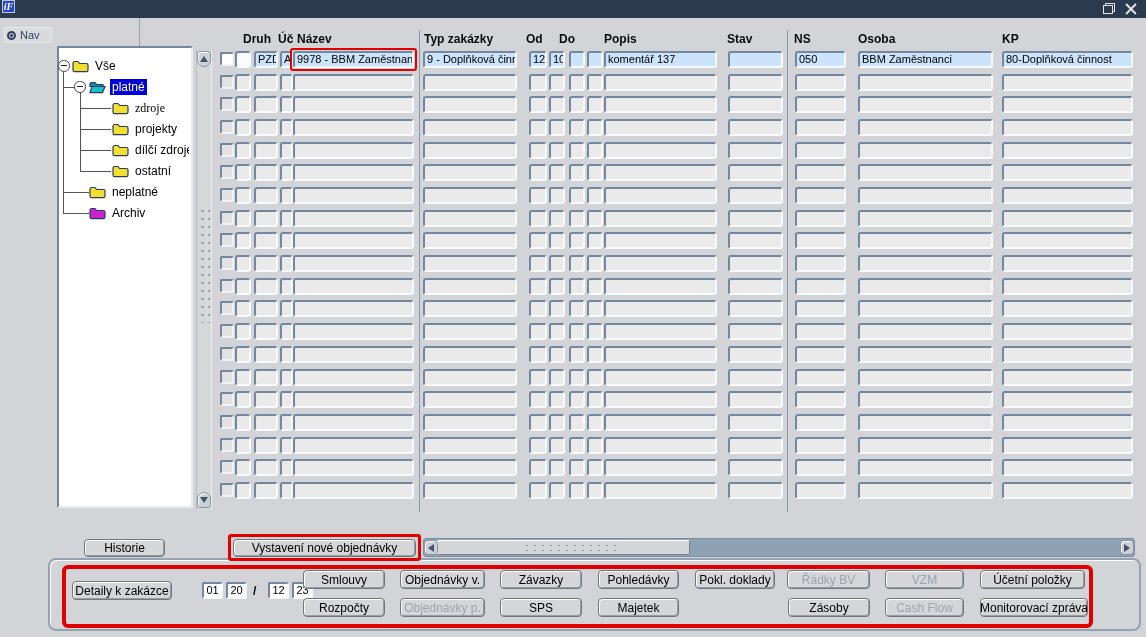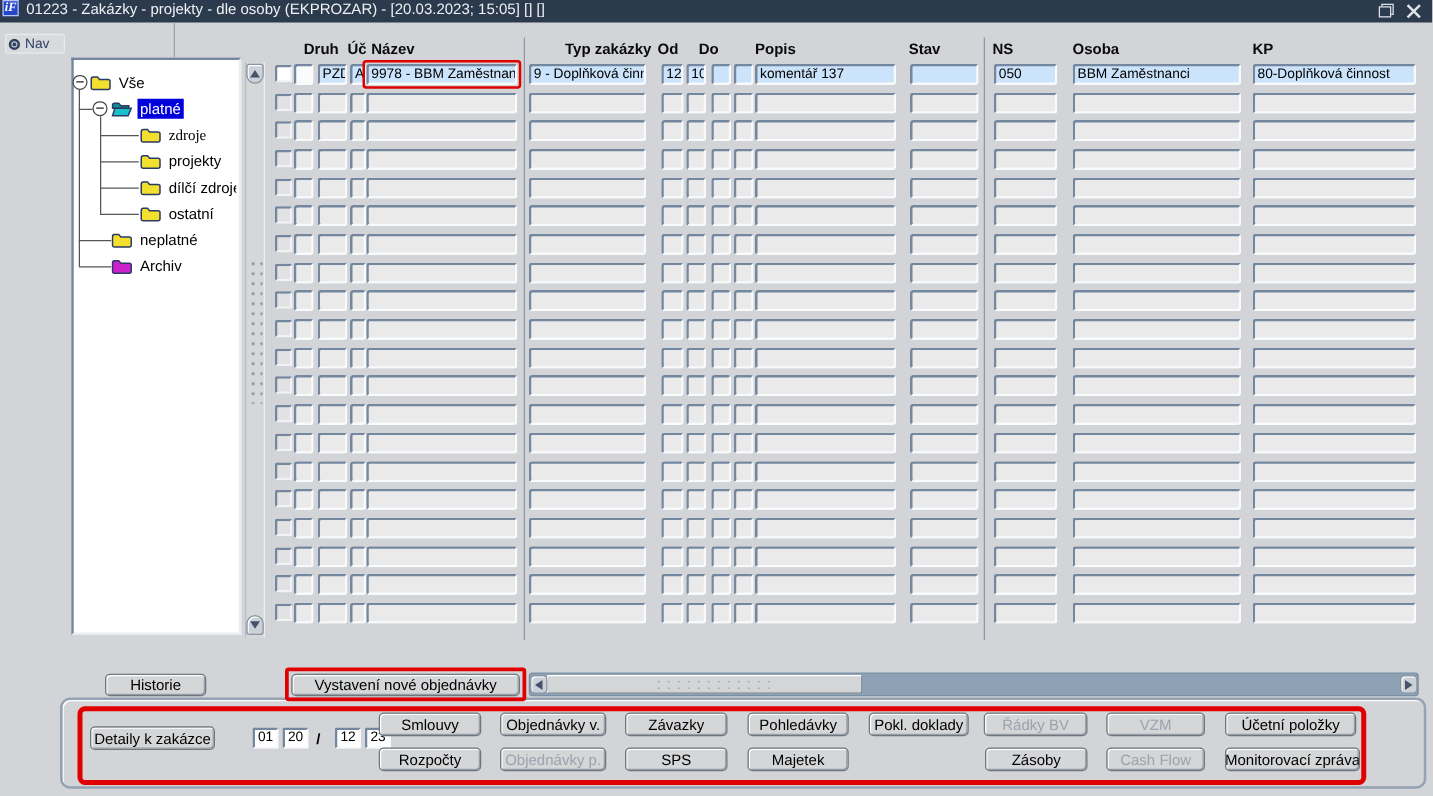--- a/index.html
+++ b/index.html
@@ -85,21 +85,20 @@
   .anno.thin{border-width:2px;}
   .anno.thick{border-width:4px;border-radius:6px;}
 </style>
 </head>
 <body>
 
 <div class="screen">
 
   <div class="titlebar">
     <div class="app-icon">iF</div>
-    <div>01223 - Zakázky - projekty - dle osoby (EKPROZAR) - [20.03.2023; 15:05] [] []</div>
   </div>
   <div class="win-ctl" style="left:1103px;">
     <div class="restore-glyph">
         <span class="r1"></span>
         <span class="r2"></span>
       </div>
   </div>
   <div class="win-ctl" style="left:1125px;">
     <div class="close-glyph">
         <i class="a"></i>
@@ -174,21 +173,21 @@
             <path d="M1 4.5 Q1 2.5 2.6 2.5 L6 2.5 L7.6 4.5 L14.4 4.5 Q16 4.5 16 6 L16 11 Q16 12.6 14.4 12.6 L2.6 12.6 Q1 12.6 1 11 Z" fill="#cc22cc" stroke="#2b3a66" stroke-width="1.2"></path>
           </svg></div>
         <div class="tree-label" style="position: absolute; left: 50px; top: 1px;">Archiv</div>
       </div>
     </div>
 
   <div id="grid-headers">
       <div class="hdr" style="position: absolute; left: 243px;">Druh</div>
       <div class="hdr" style="position: absolute; left: 278px;">Úč</div>
       <div class="hdr" style="position: absolute; left: 297px;">Název</div>
-      <div class="hdr" style="position: absolute; left: 424px; margin-left: 28px;">Typ zakázky</div>
+      <div class="hdr" style="position: absolute; left: 424px;">Typ zakázky</div>
       <div class="hdr" style="position: absolute; left: 526px; text-align: right;">Od</div>
       <div class="hdr" style="position: absolute; left: 559px;">Do</div>
       <div class="hdr" style="position: absolute; left: 604px;">Popis</div>
       <div class="hdr" style="position: absolute; left: 727px;">Stav</div>
       <div class="hdr" style="position: absolute; left: 794px;">NS</div>
       <div class="hdr" style="position: absolute; left: 858px;">Osoba</div>
       <div class="hdr" style="position: absolute; left: 1002px;">KP</div>
     </div>
   <div id="grid-rows">
       <div style="position: absolute; left: 0px; top: 51px; width: 1146px; height: 17px;">

